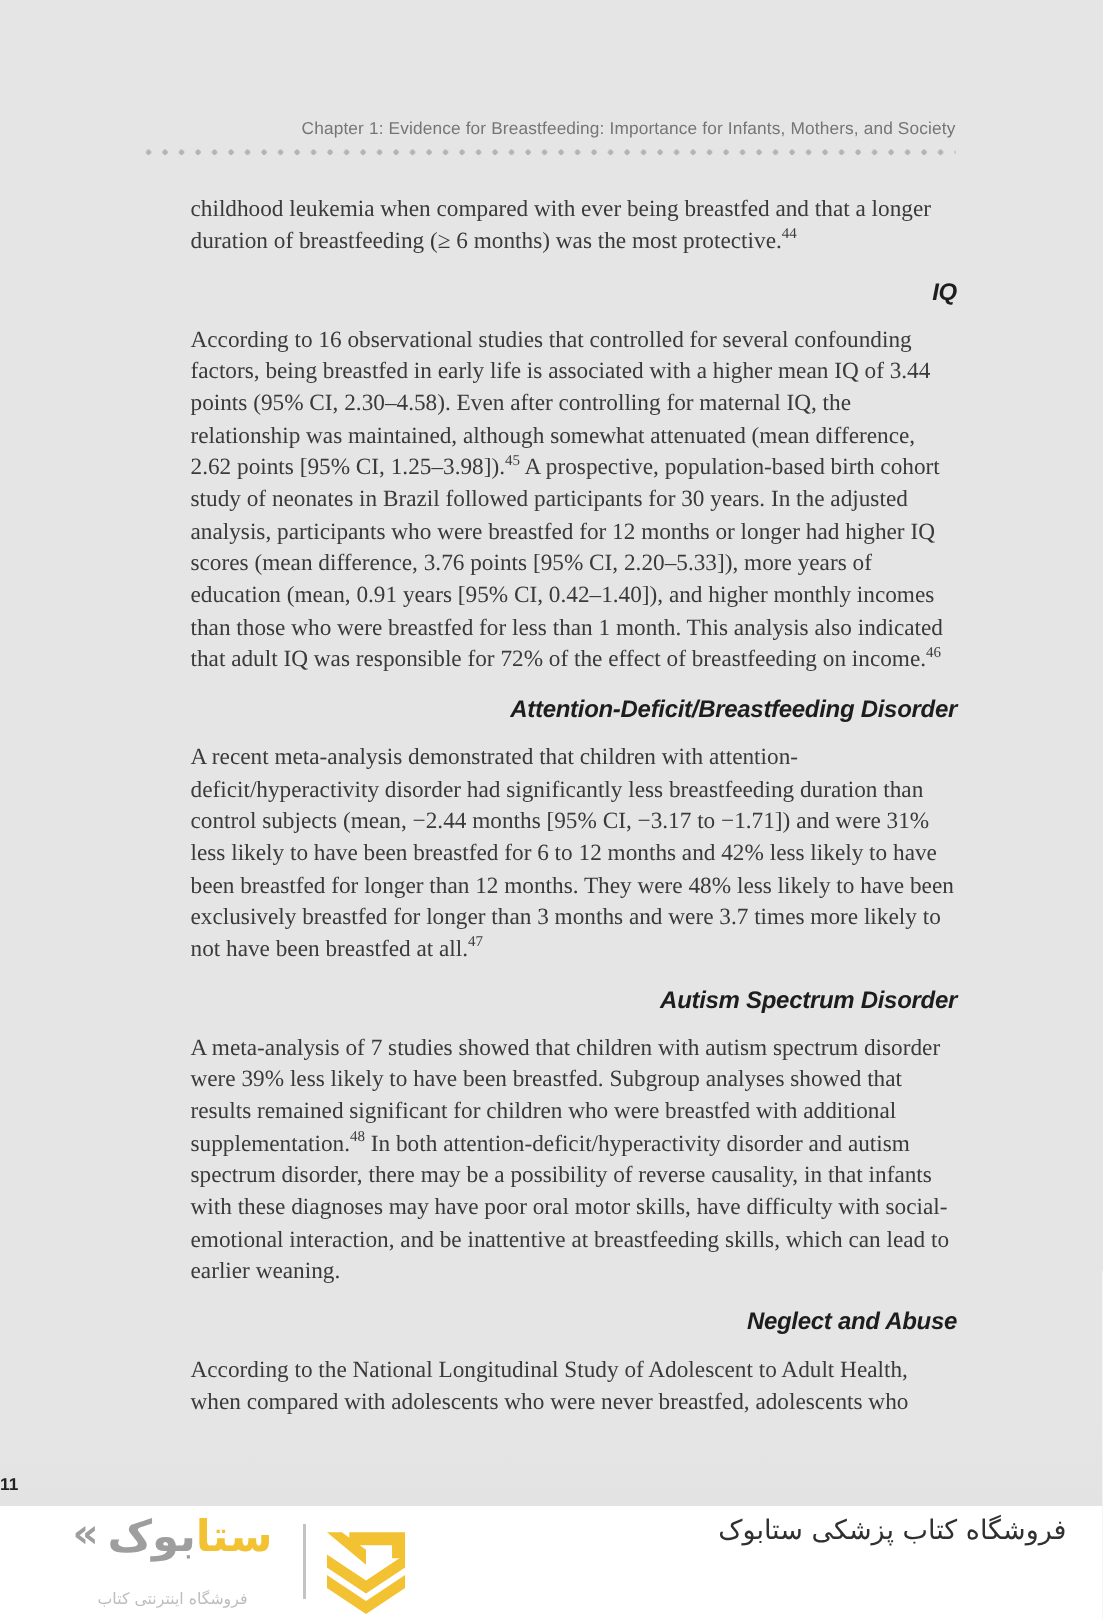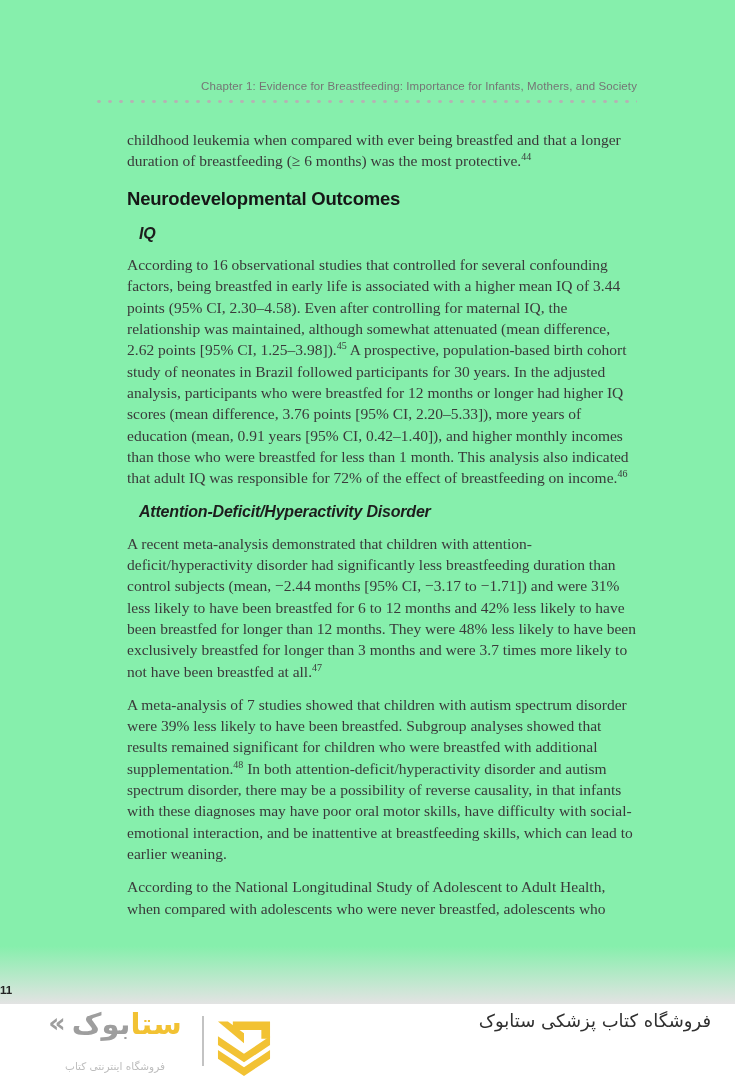--- a/index.html
+++ b/index.html
@@ -1,35 +1,35 @@
 <!DOCTYPE html>
 <html lang="en" style="--accent: #F2C233; --logo-gray: #9E9E9E;"><head>
 <meta charset="utf-8">
 <style>
   html,body{margin:0;padding:0;background:#ffffff;}
-  #page{position:relative;width:735px;height:1080px;background:#86efac;overflow:hidden;
+  #page{position:relative;width:735px;height:1080px;background:#e5e5e5;overflow:hidden;
         font-family:"Liberation Serif","DejaVu Serif",serif;}
 
   
   .running-header{position:absolute;top:80px;left:97px;width:540px;text-align:right;
       font-family:"Liberation Sans","DejaVu Sans",sans-serif;font-size:11.5px;color:#757575;
       letter-spacing:.1px;white-space:nowrap;}
   .dotted-rule{position:absolute;top:99px;left:97px;width:540px;height:5px;
       background-image:radial-gradient(circle at 2px 2.5px,#b4b4b4 1.6px,rgba(0,0,0,0) 1.9px);
       background-size:11px 5px;background-repeat:repeat-x;}
 
   
   .doc-body{position:absolute;top:129px;left:127px;width:511px;color:#3a3a3a;
       font-size:15.5px;line-height:21.3px;text-align:left;}
   .doc-body p{margin:0 0 12px 0;}
   .doc-body sup{font-size:10px;line-height:0;vertical-align:super;}
   .doc-body h2{font-family:"Liberation Sans","DejaVu Sans",sans-serif;font-weight:bold;
       font-size:18.5px;color:#161616;margin:16px 0 14px 0;letter-spacing:-.2px;}
   .doc-body h3{font-family:"Liberation Sans","DejaVu Sans",sans-serif;font-weight:bold;
-      font-style:italic;font-size:16px;color:#1d1d1d;margin:13px 0 10px 12px;letter-spacing:-.2px;}
+      font-style:italic;font-size:16px;color:#1d1d1d;margin:13px 0 10px 0;letter-spacing:-.2px;text-align:right;}
 
   
   .scan-shade{position:absolute;left:0;top:946px;width:735px;height:58px;
       background:linear-gradient(180deg,rgba(255,255,255,0) 0%, #e3e3e3 100%);}
   .page-number{position:absolute;top:984px;left:0;width:729px;text-align:left;
       font-family:"Liberation Sans","DejaVu Sans",sans-serif;font-size:11.5px;font-weight:bold;
       color:#222222;z-index:2;}
 
   
   .footer{position:absolute;left:0;top:1004px;width:735px;height:76px;background:#ffffff;}
@@ -56,26 +56,27 @@
 </head>
 <body>
 
 <div id="page">
 
   <div class="running-header">Chapter 1: Evidence for Breastfeeding: Importance for Infants, Mothers, and Society</div>
   <div class="dotted-rule"></div>
 
   <div class="doc-body">
       <p>childhood leukemia when compared with ever being breastfed and that a longer duration of breastfeeding (≥ 6 months) was the most protective.<sup>44</sup></p>
-      <h2>Neurodevelopmental Outcomes</h2>
       <h3>IQ</h3>
       <p>According to 16 observational studies that controlled for several confounding factors, being breastfed in early life is associated with a higher mean IQ of 3.44 points (95% CI, 2.30–4.58). Even after controlling for maternal IQ, the relationship was maintained, although somewhat attenuated (mean difference, 2.62 points [95% CI, 1.25–3.98]).<sup>45</sup> A prospective, population-based birth cohort study of neonates in Brazil followed participants for 30 years. In the adjusted analysis, participants who were breastfed for 12 months or longer had higher IQ scores (mean difference, 3.76 points [95% CI, 2.20–5.33]), more years of education (mean, 0.91 years [95% CI, 0.42–1.40]), and higher monthly incomes than those who were breastfed for less than 1 month. This analysis also indicated that adult IQ was responsible for 72% of the effect of breastfeeding on income.<sup>46</sup></p>
-      <h3>Attention-Deficit/Hyperactivity Disorder</h3>
+      <h3>Attention-Deficit/Breastfeeding Disorder</h3>
       <p>A recent meta-analysis demonstrated that children with attention-deficit/hyperactivity disorder had significantly less breastfeeding duration than control subjects (mean, −2.44 months [95% CI, −3.17 to −1.71]) and were 31% less likely to have been breastfed for 6 to 12 months and 42% less likely to have been breastfed for longer than 12 months. They were 48% less likely to have been exclusively breastfed for longer than 3 months and were 3.7 times more likely to not have been breastfed at all.<sup>47</sup></p>
+      <h3>Autism Spectrum Disorder</h3>
       <p>A meta-analysis of 7 studies showed that children with autism spectrum disorder were 39% less likely to have been breastfed. Subgroup analyses showed that results remained significant for children who were breastfed with additional supplementation.<sup>48</sup> In both attention-deficit/hyperactivity disorder and autism spectrum disorder, there may be a possibility of reverse causality, in that infants with these diagnoses may have poor oral motor skills, have difficulty with social-emotional interaction, and be inattentive at breastfeeding skills, which can lead to earlier weaning.</p>
+      <h3>Neglect and Abuse</h3>
       <p>According to the National Longitudinal Study of Adolescent to Adult Health, when compared with adolescents who were never breastfed, adolescents who</p>
     </div>
 
   <div class="scan-shade"></div>
   <div class="page-number">11</div>
 
   <div class="footer">
 
     <div class="logo-left">
       <div class="logo-row">

